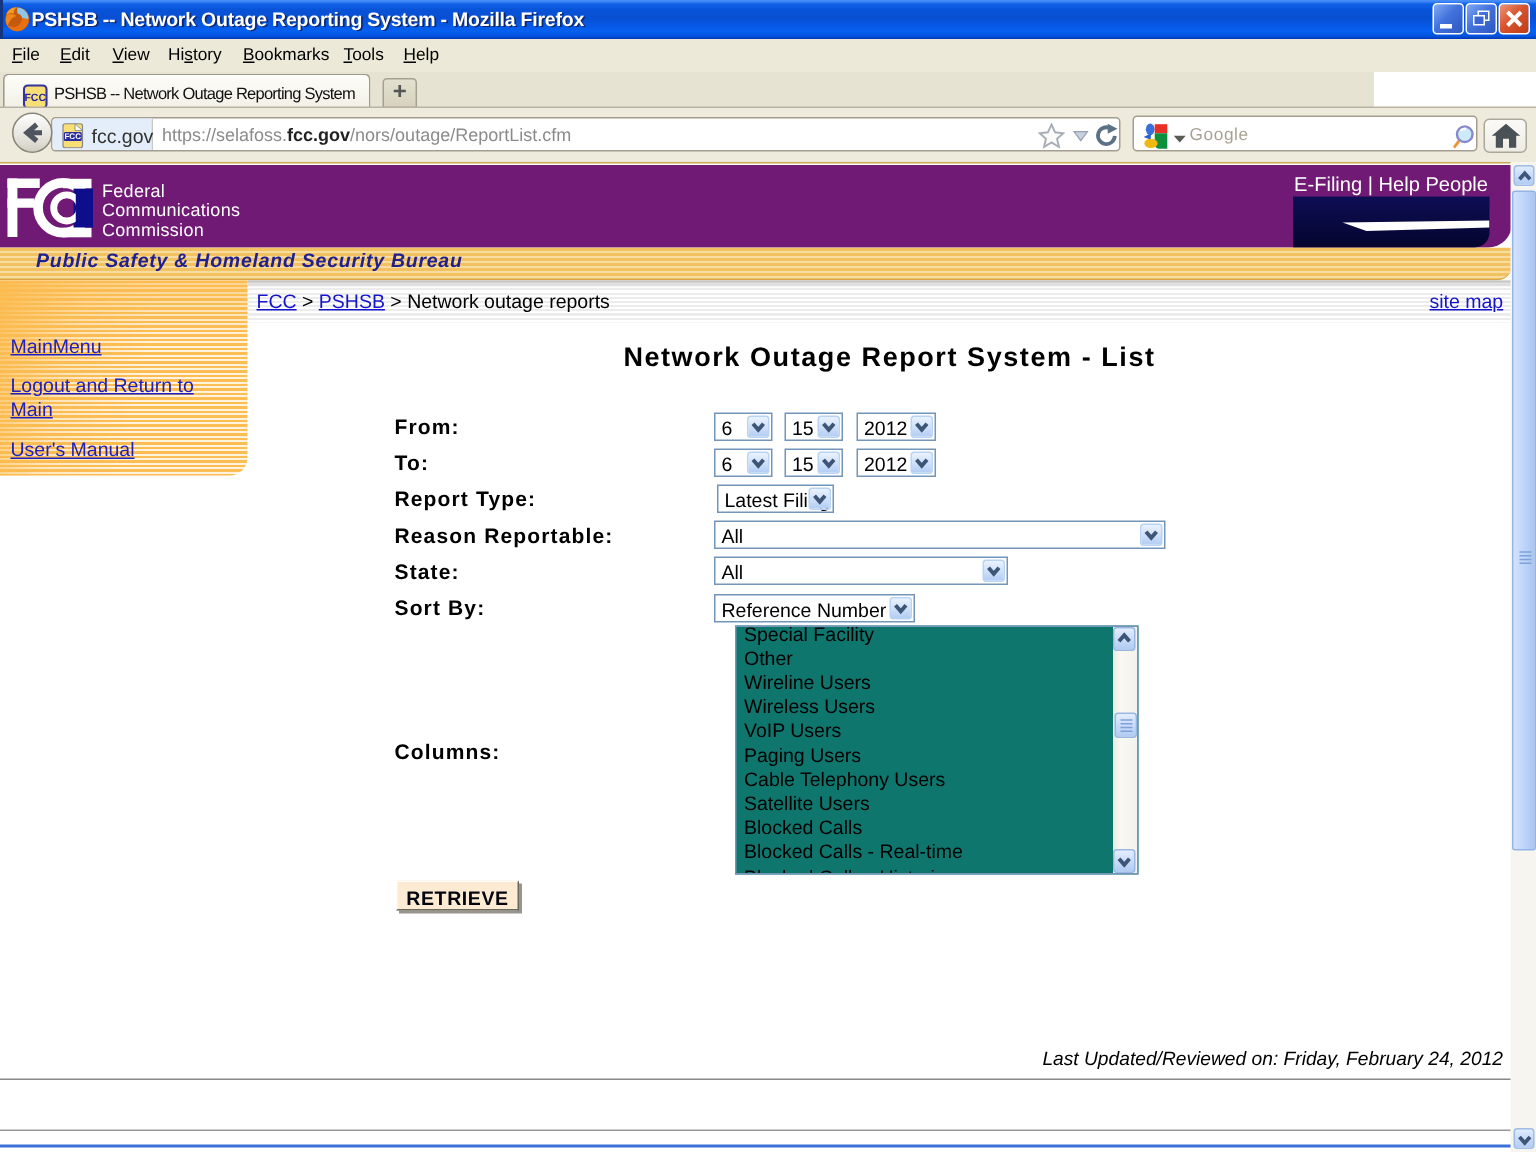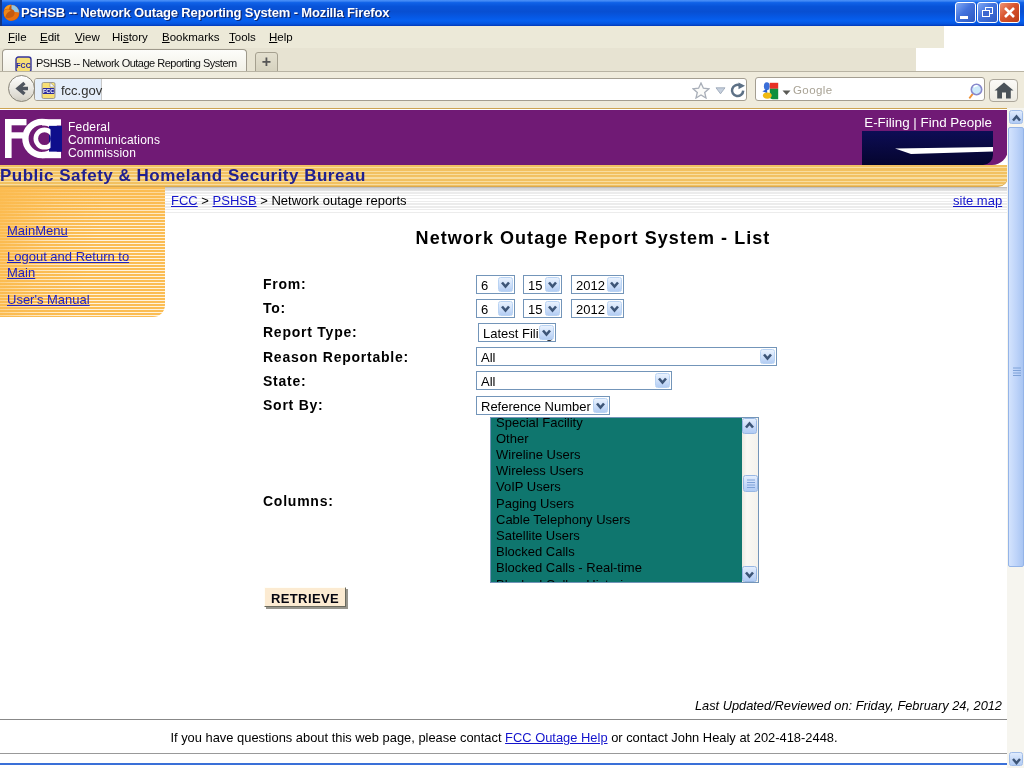--- a/index.html
+++ b/index.html
@@ -9,21 +9,21 @@
 
 #titlebar{left:0;top:0;width:1024px;height:26px;
  background:linear-gradient(180deg,#4a90f8 0,#3e86f4 4%,#1062e8 10%,#0853d8 25%,#084fd2 45%,#0658e4 65%,#0660f0 80%,#0554de 92%,#0238b8 100%);}
 #titlebar:before{content:"";position:absolute;left:0;top:0;width:2px;height:26px;background:#16357e;}
 #ttext{position:absolute;left:21px;top:4.5px;color:#fff;font-size:13px;font-weight:bold;letter-spacing:-.15px;text-shadow:1.2px 1.2px 0 rgba(16,30,90,.85);white-space:nowrap;}
 .winbtn{position:absolute;top:2px;width:21px;height:21px;border:1px solid #fff;border-radius:3px;}
 #btnmin{left:955px;background:linear-gradient(135deg,#82aaf5 0%,#4272dd 45%,#2d58c0 100%);}
 #btnmax{left:977px;background:linear-gradient(135deg,#82aaf5 0%,#4272dd 45%,#2d58c0 100%);}
 #btncls{left:999px;background:linear-gradient(135deg,#ef9374 0%,#d8542e 45%,#bd3c16 100%);}
 
-#menubar{left:0;top:26px;width:944px;height:22px;background:#ece9d8;font-size:11.5px;color:#000;}
+#menubar{left:0;top:26px;width:1024px;height:22px;background:#ece9d8;font-size:11.5px;color:#000;}
 #menubar span{position:absolute;top:5px;}
 #menubar u{text-decoration:underline;}
 
 #tabbar{left:0;top:48px;width:916px;height:24px;background:#e7e3d2;}
 #tab1{position:absolute;left:2px;top:1px;width:245px;height:23px;overflow:hidden;background:linear-gradient(180deg,#fdfdfa,#f2f0e6);border:1px solid #9e998b;border-bottom:none;border-radius:4px 4px 0 0;}
 #tabtext{position:absolute;left:33px;top:7px;font-size:11px;letter-spacing:-.5px;color:#111;white-space:nowrap;}
 #newtab{position:absolute;left:255px;top:4px;width:23px;height:20px;background:linear-gradient(180deg,#e4e0cf,#d6d2bf);border:1px solid #a5a08f;border-radius:3px 3px 0 0;color:#555;font-size:16px;font-weight:bold;text-align:center;line-height:17px;}
 #tabline{position:absolute;left:0;top:23.4px;width:1024px;height:0.8px;background:#b8b3a3;}
 
 #navbar{left:0;top:72px;width:1024px;height:36px;background:#efebdc;}
@@ -40,21 +40,21 @@
 #goldline{left:0;top:0;width:1008px;height:1px;background:#cda453;position:absolute;}
 #navyhdr{position:absolute;left:0;top:1.5px;width:1008px;height:55.5px;background:#701a75;border-radius:0 0 16px 0;}
 #fcctext{position:absolute;left:68px;top:11px;color:#fff;font-size:12px;line-height:13.4px;letter-spacing:.2px;}
 #efiling{position:absolute;right:16px;top:5.5px;color:#fff;font-size:13.4px;}
 #efiling a{color:#fff;}
 #corner{position:absolute;left:862px;top:21px;width:131px;height:34px;background:linear-gradient(180deg,#0d0d55,#05052e);border-radius:0 0 10px 0;}
 
 #goldbar{position:absolute;left:0;top:57px;width:1008px;height:21.5px;
  background:repeating-linear-gradient(180deg,#f2c161 0,#f2c161 2.2px,#f8dda0 2.2px,#f8dda0 3.4px);
  border-bottom:1px solid #d8a850;border-radius:0 0 10px 0;}
-#goldbar span{position:absolute;left:0;top:0.5px;font-size:17px;font-weight:bold;color:#202090;letter-spacing:.5px;}
+#goldbar span{position:absolute;left:24px;top:0.5px;font-size:13px;font-weight:bold;color:#202090;letter-spacing:.5px;font-style:italic;}
 
 #crumbband{position:absolute;left:165px;top:79.5px;width:843px;height:27px;
  background:repeating-linear-gradient(180deg,#ffffff 0,#ffffff 1.4px,#ececec 1.4px,#ececec 2.8px);}
 #crumbs{position:absolute;left:171px;top:85px;font-size:13px;color:#000;}
 #crumbs a{color:#1414cc;text-decoration:underline;}
 #sitemap{position:absolute;left:953px;top:85px;font-size:13px;}
 #sitemap a{color:#1414cc;text-decoration:underline;}
 
 #sidebar{position:absolute;left:0;top:78.5px;width:165px;height:130px;
  background:repeating-linear-gradient(180deg,#fbbd54 0,#fbbd54 1.6px,#fff3dd 1.6px,#fff3dd 3.0px);
@@ -136,20 +136,21 @@
     <div id="urlbar">
       <div id="urlchip">
         <svg class="abs" style="left:5px;top:2.5px" width="17" height="17" viewBox="0 0 17 17">
           <rect x="2" y="0.5" width="13" height="16" rx="1.5" fill="#f7df75" stroke="#888" stroke-width="0.8"></rect>
           <path d="M10 0.5 L15 5 L10 5 Z" fill="#fff" stroke="#888" stroke-width="0.6"></path>
           <rect x="2.5" y="6" width="12" height="6" rx="1" fill="#2b2b9e"></rect>
           <text x="8.5" y="10.8" font-size="5.4" font-weight="bold" fill="#fff" text-anchor="middle" font-family="Liberation Sans">FCC</text>
         </svg>
         <div id="chiptext">fcc.gov</div>
       </div>
+      <div id="urltext">https://selafoss.<b>fcc.gov</b>/nors/outage/ReportList.cfm</div>
     </div>
     <div id="backbtn">
       <svg width="25" height="25" style="position:absolute;left:0;top:0">
           <path d="M19 12.5 H11 M15.5 7 L9 12.5 L15.5 18" stroke="#4f555f" stroke-width="3.4" fill="none" stroke-linejoin="miter"></path>
         </svg>
     </div>
     <svg class="abs" style="left:692px;top:10px" width="18" height="17" viewBox="0 0 18 17">
       <path d="M9 1 L11.4 6.2 L16.9 6.8 L12.7 10.5 L14 16 L9 13 L4 16 L5.3 10.5 L1.1 6.8 L6.6 6.2 Z" fill="#fbfbf9" stroke="#a8aeb8" stroke-width="1.3"></path>
     </svg>
     <svg class="abs" style="left:715px;top:15px" width="11" height="8">
@@ -192,21 +193,21 @@
           <rect x="5" y="22.3" width="18" height="6.2"></rect>
         </g>
         <circle cx="42" cy="28.5" r="16.6" fill="none" stroke="#fff" stroke-width="6.4"></circle>
         <rect x="49" y="15.7" width="13" height="26" fill="#0e0e8c"></rect>
         <rect x="42" y="9.2" width="19" height="6.3" fill="#fff"></rect>
         <rect x="42" y="41.9" width="19" height="6.3" fill="#fff"></rect>
         <circle cx="44.5" cy="28.6" r="8.7" fill="none" stroke="#fff" stroke-width="4.6"></circle>
         <rect x="50.5" y="16.5" width="7" height="23.5" fill="#0e0e8c"></rect>
       </svg>
       <div id="fcctext">Federal<br>Communications<br>Commission</div>
-      <div id="efiling"><a>E-Filing</a> | <a>Find People</a></div>
+      <div id="efiling"><a>E-Filing</a> | <a>Help People</a></div>
       <div id="corner">
         <svg width="131" height="34" style="position:absolute;left:0;top:0">
             <polygon points="33,17.4 131,16 131,20.6 49,23" fill="#fff"></polygon>
           </svg>
       </div>
     </div>
     <div id="goldbar">
         <span>Public Safety &amp; Homeland Security Bureau</span>
       </div>
     <div id="crumbband"></div>
@@ -304,21 +305,20 @@
         <div class="sbbtn" style="top:148px;left:0px;width:15px;height:16px"><svg width="13" height="14">
               <path d="M3 5.5 L6.5 9.5 L10 5.5" fill="none" stroke="#3d5577" stroke-width="2.6"></path>
             </svg></div>
       </div>
     </div>
     <div id="retrieve">
         <span>RETRIEVE</span>
       </div>
     <div id="lastupd">Last Updated/Reviewed on: Friday, February 24, 2012</div>
     <div id="fline1"></div>
-    <div id="footertext">If you have questions about this web page, please contact <a>FCC Outage Help</a> or contact John Healy at 202-418-2448.</div>
     <div id="fline2"></div>
     <div id="fline3"></div>
   </div>
   <div id="vscroll">
     <div class="wbtn" style="top:1.5px"><svg width="13" height="13">
           <path d="M3 8.5 L6.5 4.5 L10 8.5" fill="none" stroke="#3d5577" stroke-width="2.5"></path>
         </svg></div>
     <div id="vthumb">
       <svg width="14" height="14" style="position:absolute;left:1px;top:238px">
           <g stroke="#7ea2d8">

